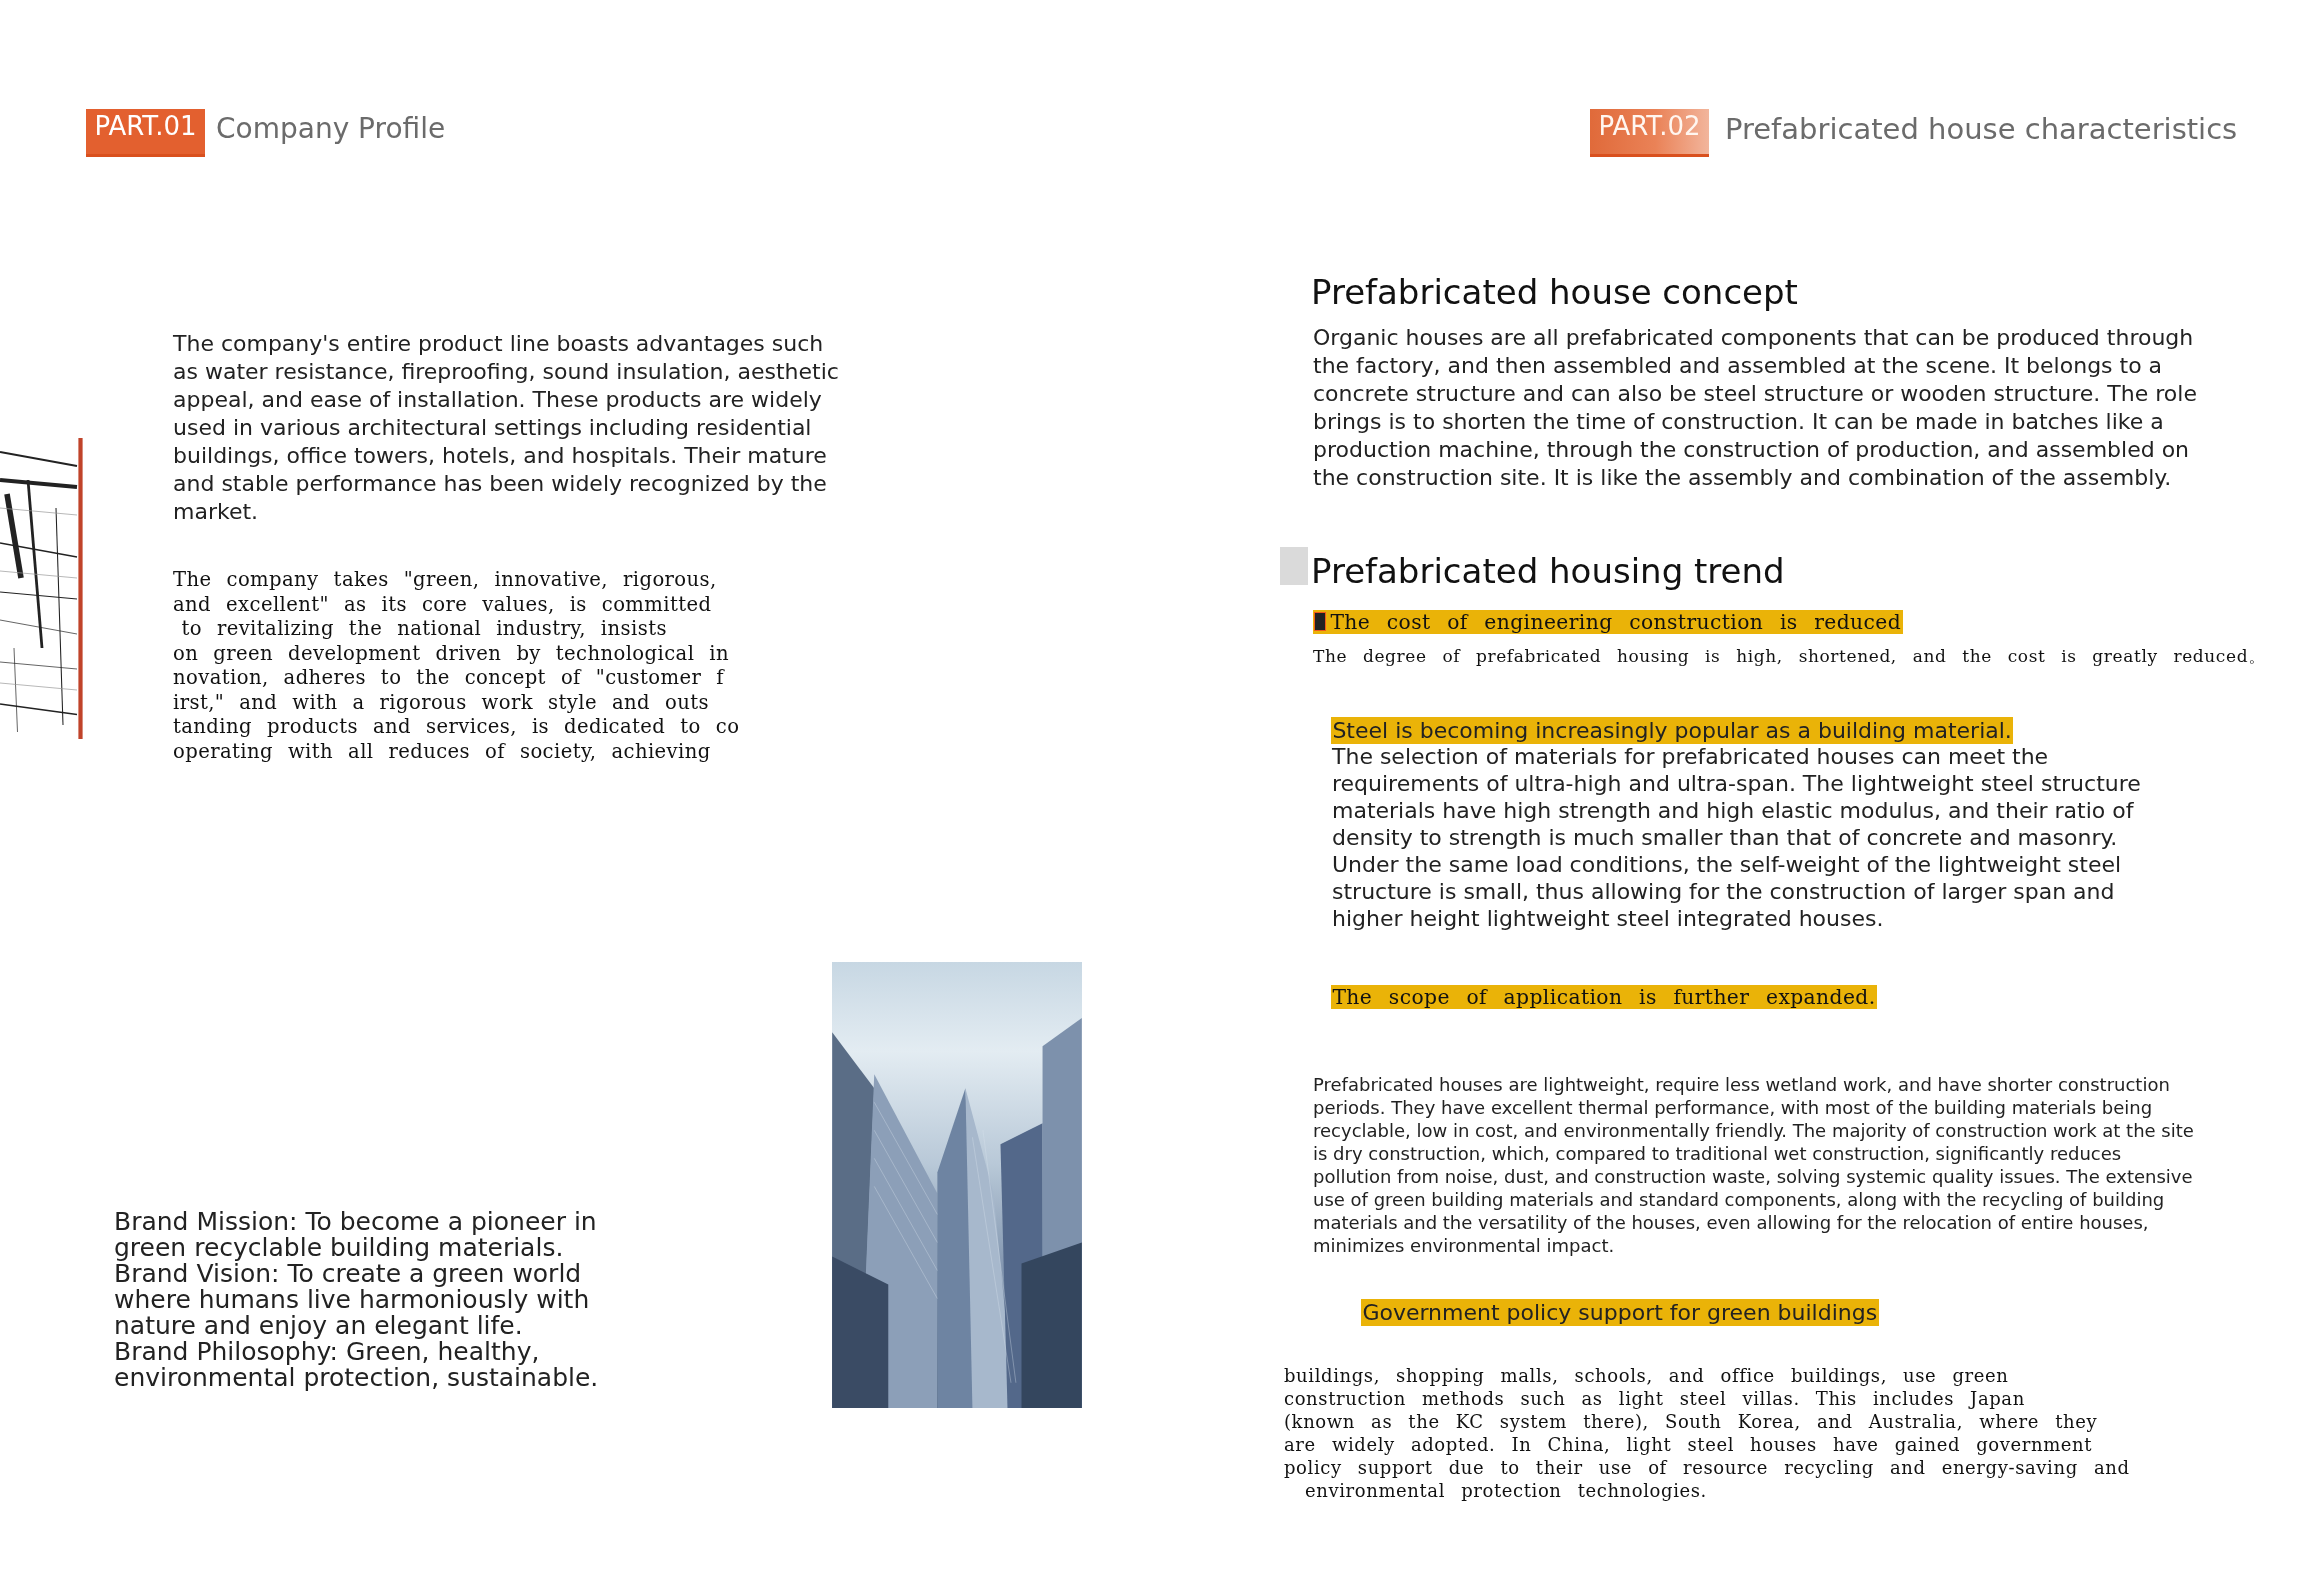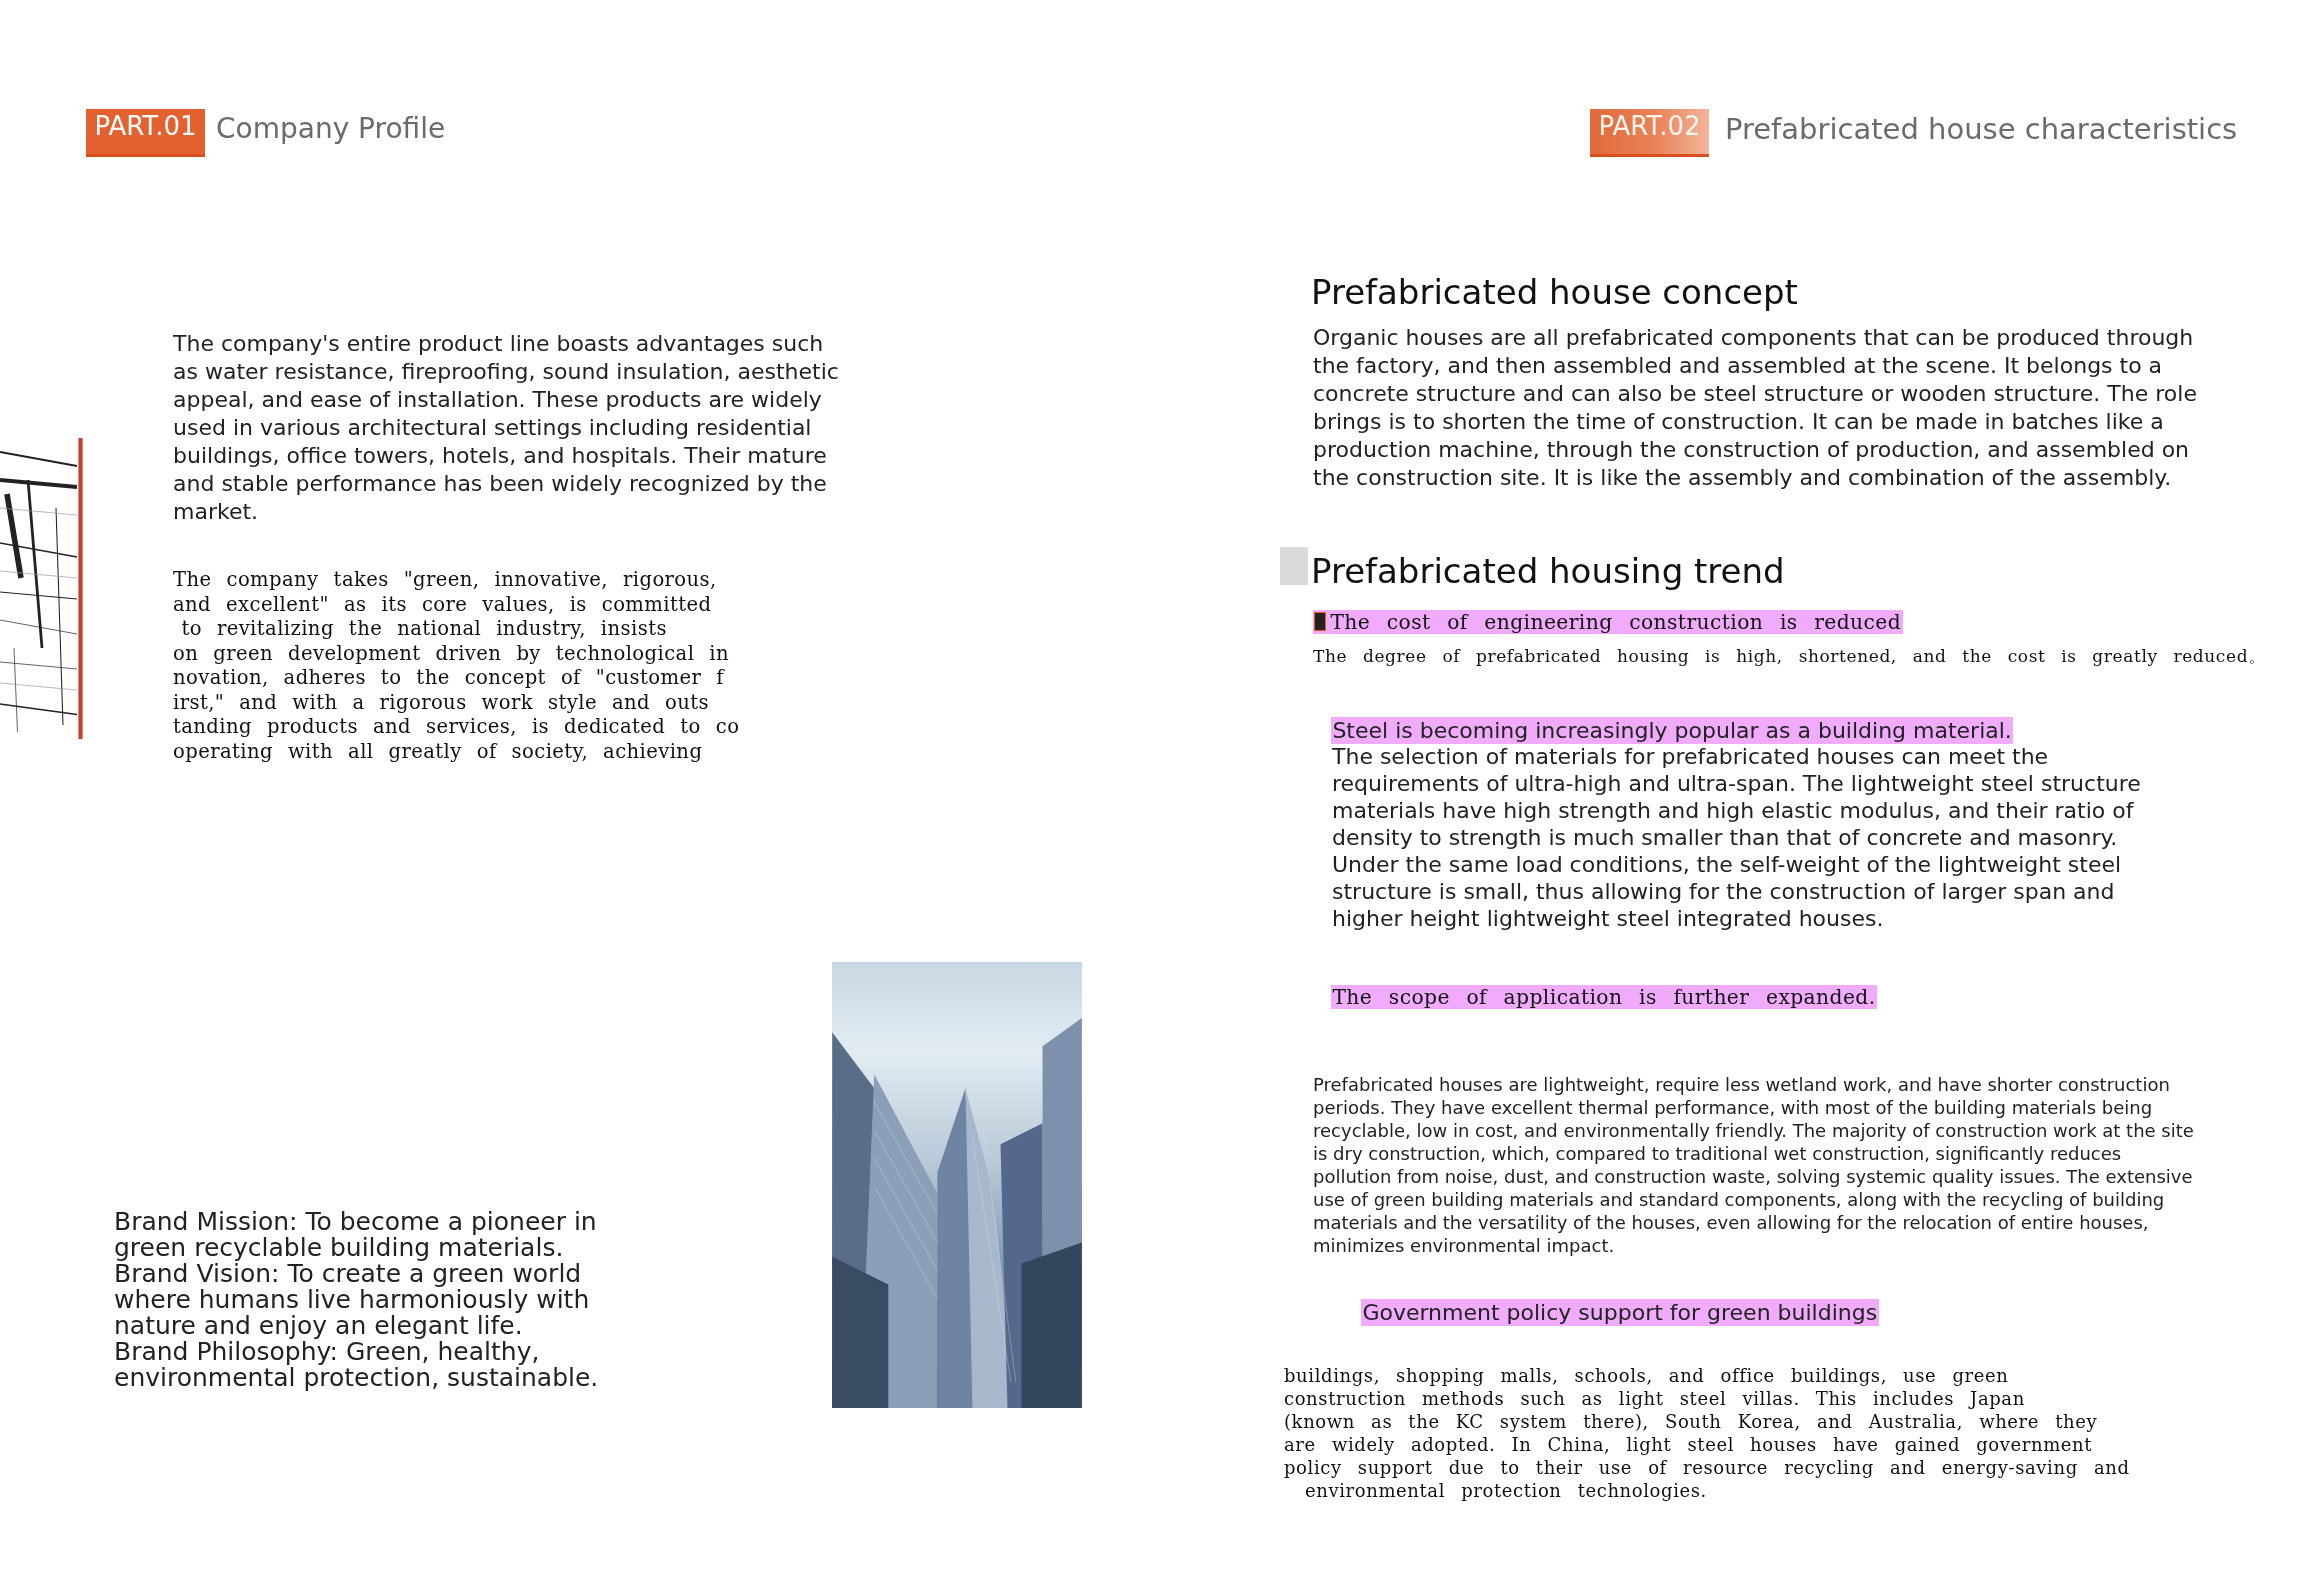--- a/index.html
+++ b/index.html
@@ -6,21 +6,21 @@
   body { width: 2319px; height: 1574px; position: relative; overflow: hidden; font-family: "DejaVu Sans", sans-serif; color: #1f1f1f; }
   .abs { position: absolute; }
   .part-badge { color: #fff; font-family: "DejaVu Sans", sans-serif; font-size: 26px; line-height: 35px; padding: 0 8.4px; height: 48px; box-sizing: border-box; border-bottom: 3.5px solid #d9501e; }
   .part-badge.p1 { background: #e3602f; }
   .part-badge.p2 { background: linear-gradient(90deg, #e06a3a 0%, #ea8257 55%, #f2b59c 100%); color: #fff6f0; }
   .section-title { color: #6b6b6b; font-size: 28px; font-family: "DejaVu Sans", sans-serif; }
   .section-title.r { font-size: 29px; }
   .body-sans { font-family: "DejaVu Sans", sans-serif; font-size: 22px; line-height: 28px; color: #222; }
   .body-serif { font-family: "DejaVu Serif", serif; font-size: 19.6px; line-height: 24.5px; color: #111; letter-spacing: 0.4px; word-spacing: 8.4px; }
   .h2 { font-family: "DejaVu Sans", sans-serif; font-size: 34px; color: #111; }
-  .hl { background: #f0abfc; display: inline-block; }
+  .hl { background: #eab308; display: inline-block; }
   .hl-sans { font-family: "DejaVu Sans", sans-serif; font-size: 22px; line-height: 27px; color: #222; padding: 0 1.4px; }
   .hl-serif { font-family: "DejaVu Serif", serif; font-size: 20.3px; line-height: 24px; color: #111; word-spacing: 9.8px; letter-spacing: 0.4px; padding: 0 1.4px; }
   .small-sans { font-family: "DejaVu Sans", sans-serif; font-size: 18px; line-height: 23px; color: #222; }
   .small-serif { font-family: "DejaVu Serif", serif; font-size: 17px; line-height: 22.4px; color: #111; word-spacing: 9.8px; letter-spacing: 0.6px; }
   .sketch { left: 0; top: 438px; width: 84px; height: 301px; overflow: hidden; }
   .city { left: 832px; top: 962px; width: 250px; height: 446px; overflow: hidden;
     background: linear-gradient(180deg, #c7d7e3 0%, #e3ecf2 20%, #b9c9d8 45%, #7f93ad 70%, #3f526c 100%); }
   .gray-marker { left: 1280px; top: 547px; width: 28px; height: 38px; background: #dadada; }
   .bullet-box { display: inline-block; width: 9.8px; height: 17px; background: #222; border: 1.4px solid #f05a1a; vertical-align: -2.1px; margin-right: 4.2px; }
 </style>
@@ -57,21 +57,21 @@
 <div class="abs body-sans" style="left:173px; top:330px; width:673px;">The company's entire product line boasts advantages such as water resistance, fireproofing, sound insulation, aesthetic appeal, and ease of installation. These products are widely used in various architectural settings including residential buildings, office towers, hotels, and hospitals. Their mature and stable performance has been widely recognized by the market.</div>
 
 <div class="abs body-serif" style="left:173px; top:568px; width:673px;">
   <div>The company takes "green, innovative, rigorous,</div>
   <div>and excellent" as its core values, is committed</div>
   <div style="padding-left:8.4px">to revitalizing the national industry, insists</div>
   <div>on green development driven by technological in</div>
   <div>novation, adheres to the concept of "customer f</div>
   <div>irst," and with a rigorous work style and outs</div>
   <div>tanding products and services, is dedicated to co</div>
-  <div>operating with all greatly of society, achieving</div>
+  <div>operating with all reduces of society, achieving</div>
 </div>
 
 <div class="abs body-sans" style="left:114px; top:1209px; width:547px; font-size:25px; line-height:26px;">
   <div>Brand Mission: To become a pioneer in green recyclable building materials.</div>
   <div>Brand Vision: To create a green world where humans live harmoniously with nature and enjoy an elegant life.</div>
   <div>Brand Philosophy: Green, healthy, environmental protection, sustainable.</div>
 </div>
 
 <div class="abs city">
   <svg width="250" height="446" viewBox="0 0 356 636">

